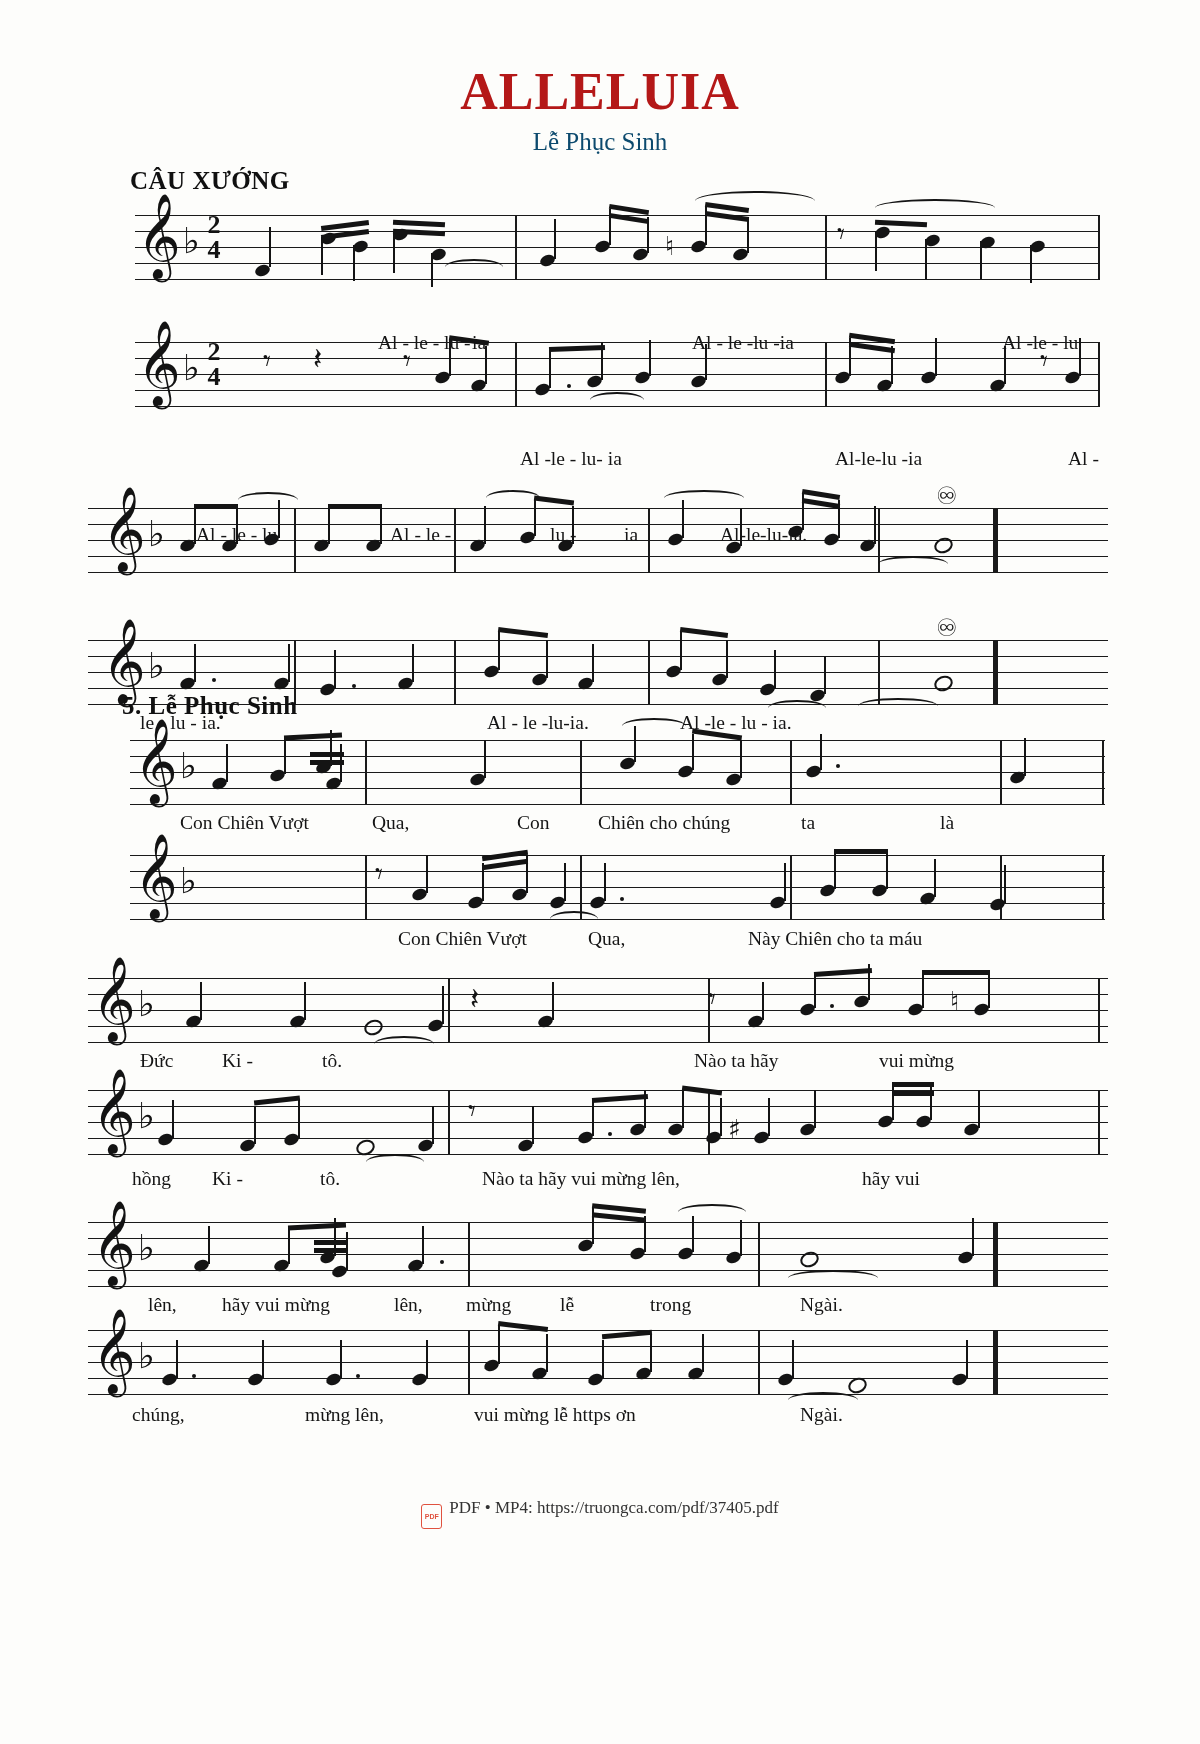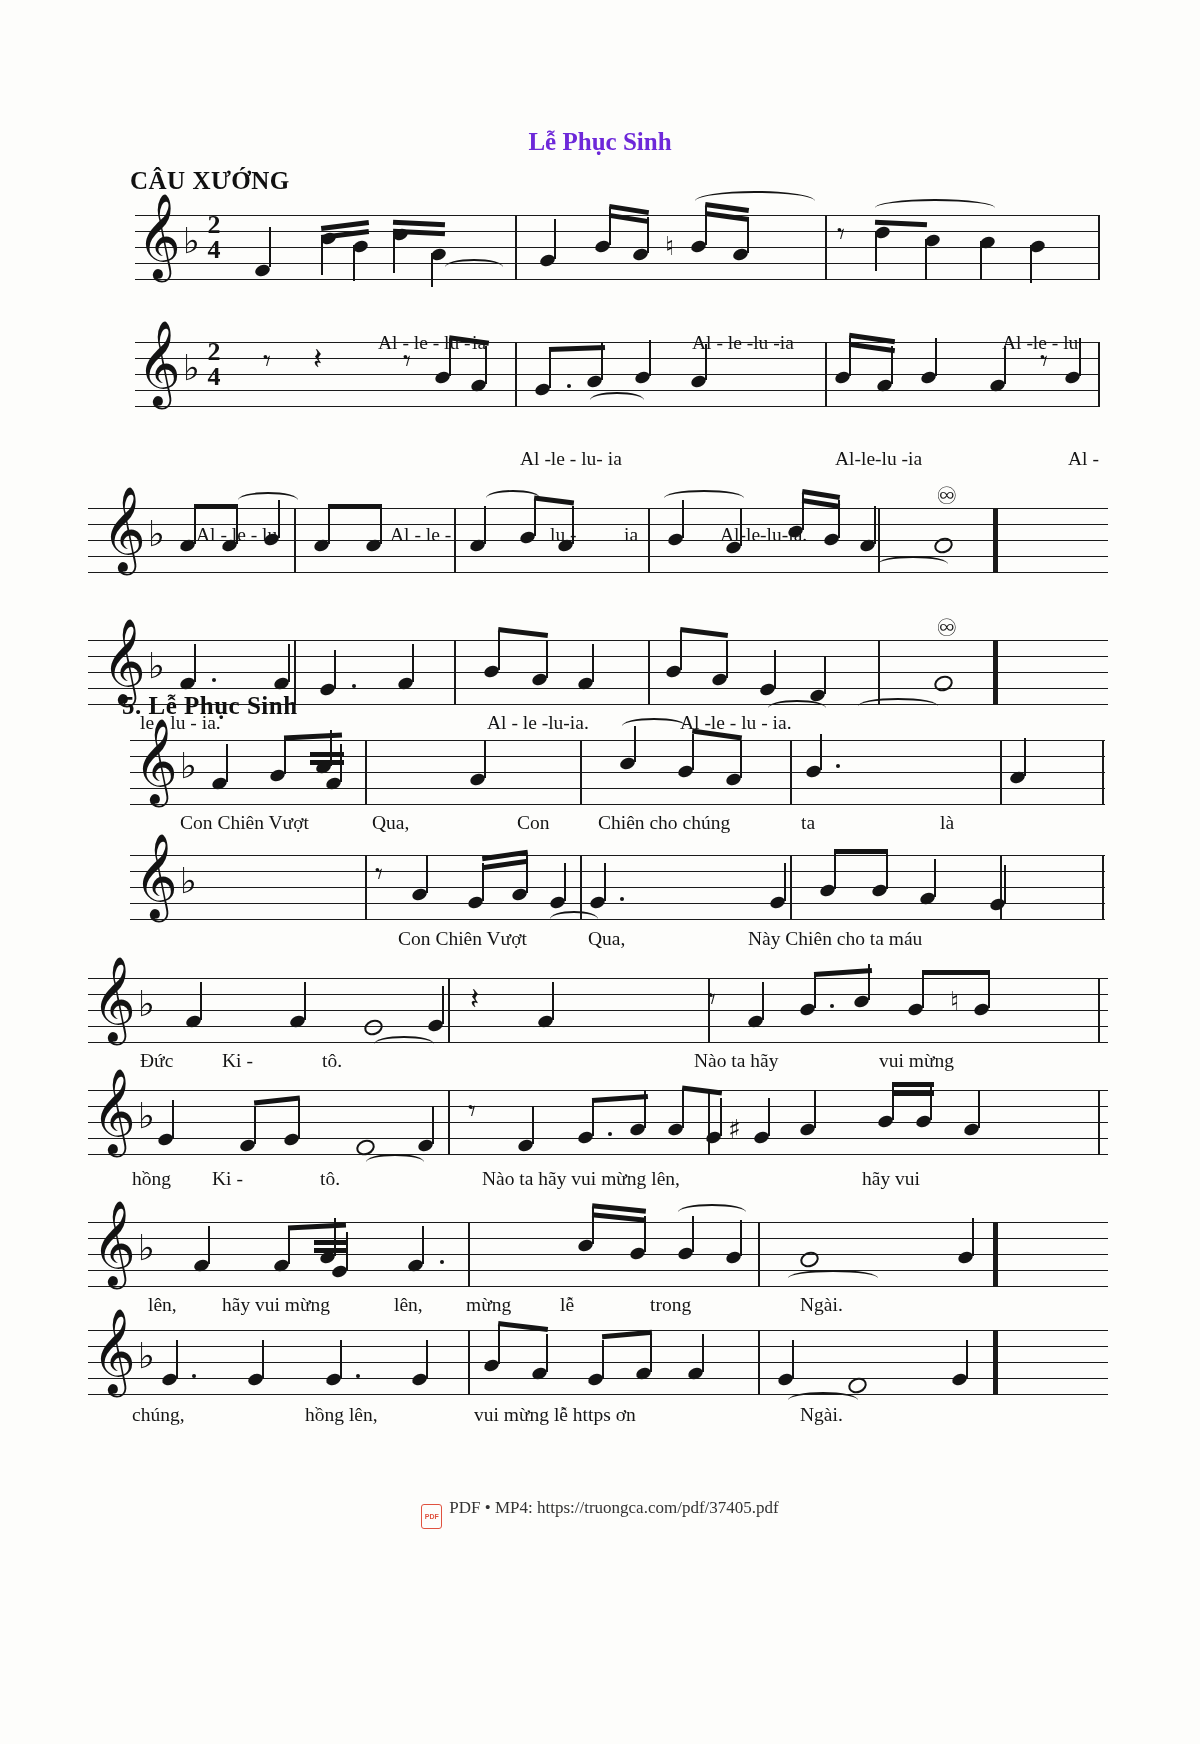--- a/index.html
+++ b/index.html
@@ -34,22 +34,22 @@
     color: #b41818;
     letter-spacing: 1px;
   }
   .subtitle {
     position: absolute;
     top: 128px;
     left: 0;
     width: 1200px;
     text-align: center;
     font-size: 25px;
-    font-weight: bold;
-    color: #6d28d9;
+    font-weight: normal;
+    color: #0c4a6e;
   }
 
   
   .section-heading {
     position: absolute;
     font-size: 25px;
     font-weight: bold;
     color: #101010;
     letter-spacing: 0.5px;
   }
@@ -196,20 +196,21 @@
     margin-right: 7px;
     font-family: "Liberation Sans", sans-serif;
     font-weight: bold;
   }
 </style>
 </head>
 <body>
 
 <div class="page">
 
+  <div class="title">ALLELUIA</div>
   <div class="subtitle">Lễ Phục Sinh</div>
 
   <div class="section-heading" style="left:130px; top:167px;">CÂU XƯỚNG</div>
 
   <div class="system" style="left:135px; top:215px; width:965px; height:110px;">
     <div class="staff" style="width:965px; height:64px;">
       <div class="line" style="top:0px;"></div>
       <div class="line" style="top:16px;"></div>
       <div class="line" style="top:32px;"></div>
       <div class="line" style="top:48px;"></div>
@@ -782,21 +783,21 @@
 
     <div class="nh" style="left:690px; top:44px;"></div>
       <div class="stem" style="left:704px; top:10px; height:38px;"></div>
     <div class="nh open" style="left:760px; top:48px;"></div>
     <div class="tie" style="left:700px; top:62px; width:70px;"></div>
     <div class="nh" style="left:864px; top:44px;"></div>
       <div class="stem" style="left:878px; top:10px; height:38px;"></div>
   </div>
 
   <div class="lyric" style="left:132px; top:1404px;">chúng,</div>
-  <div class="lyric" style="left:305px; top:1404px;">hồng lên,</div>
+  <div class="lyric" style="left:305px; top:1404px;">mừng lên,</div>
   <div class="lyric" style="left:474px; top:1404px;">vui  mừng  lễ  https  ơn</div>
   <div class="lyric" style="left:800px; top:1404px;">Ngài.</div>
 
   <div class="footer">
     <span class="pdf-badge">PDF</span><span>PDF • MP4: https://truongca.com/pdf/37405.pdf</span>
   </div>
 
 </div>
 
 </body></html>

